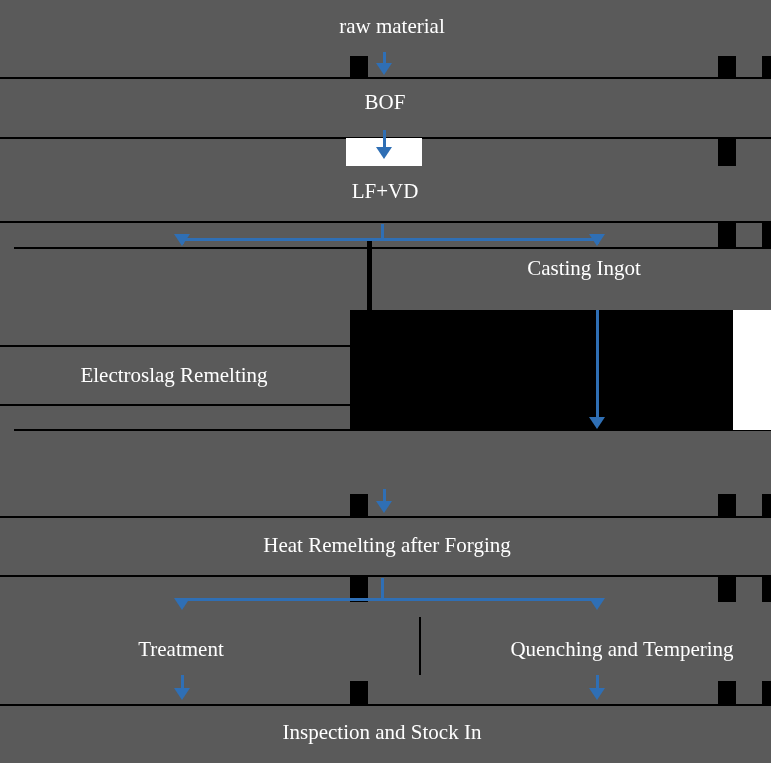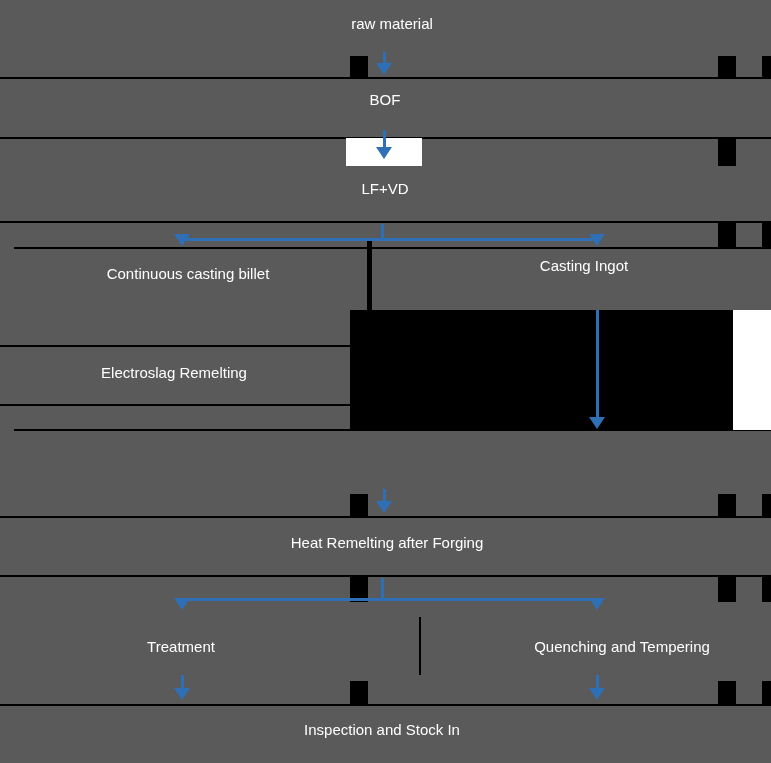--- a/index.html
+++ b/index.html
@@ -23,22 +23,22 @@
   .hline { position: absolute; background: #000; height: 2px; }
   .vline { position: absolute; background: #000; width: 2px; }
   .blackbar { position: absolute; background: #000000; }
   .whitebox { position: absolute; background: #ffffff; }
   .blackbox { position: absolute; background: #000000; }
 
   
   .node {
     position: absolute;
     color: #ffffff;
-    font-family: Liberation Sans, sans-serif;
-    font-size: 15px;
+    font-family: Liberation Serif, serif;
+    font-size: 21px;
     line-height: 1;
     white-space: nowrap;
     text-align: center;
     letter-spacing: 0px;
   }
   .node.center { transform: translateX(-50%); }
 
   
   .conn-v {
     position: absolute;
@@ -134,21 +134,20 @@
 
   <div class="conn-v" style="left:596px; top:675px; height:20px;"></div>
   <div class="arrowhead" style="left:589px; top:688px;"></div>
 
   <div class="node center" style="left:392px; top:16px;">raw material</div>
 
   <div class="node center" style="left:385px; top:92px;">BOF</div>
 
   <div class="node center" style="left:385px; top:181px;">LF+VD</div>
 
-  <div class="node center" style="left:188px; top:266px;">Continuous casting billet</div>
 
   <div class="node center" style="left:584px; top:258px;">Casting Ingot</div>
 
   <div class="node center" style="left:174px; top:365px;">Electroslag Remelting</div>
 
 
   <div class="node center" style="left:387px; top:535px;">Heat Remelting after Forging</div>
 
   <div class="node center" style="left:181px; top:639px;">Treatment</div>
 

